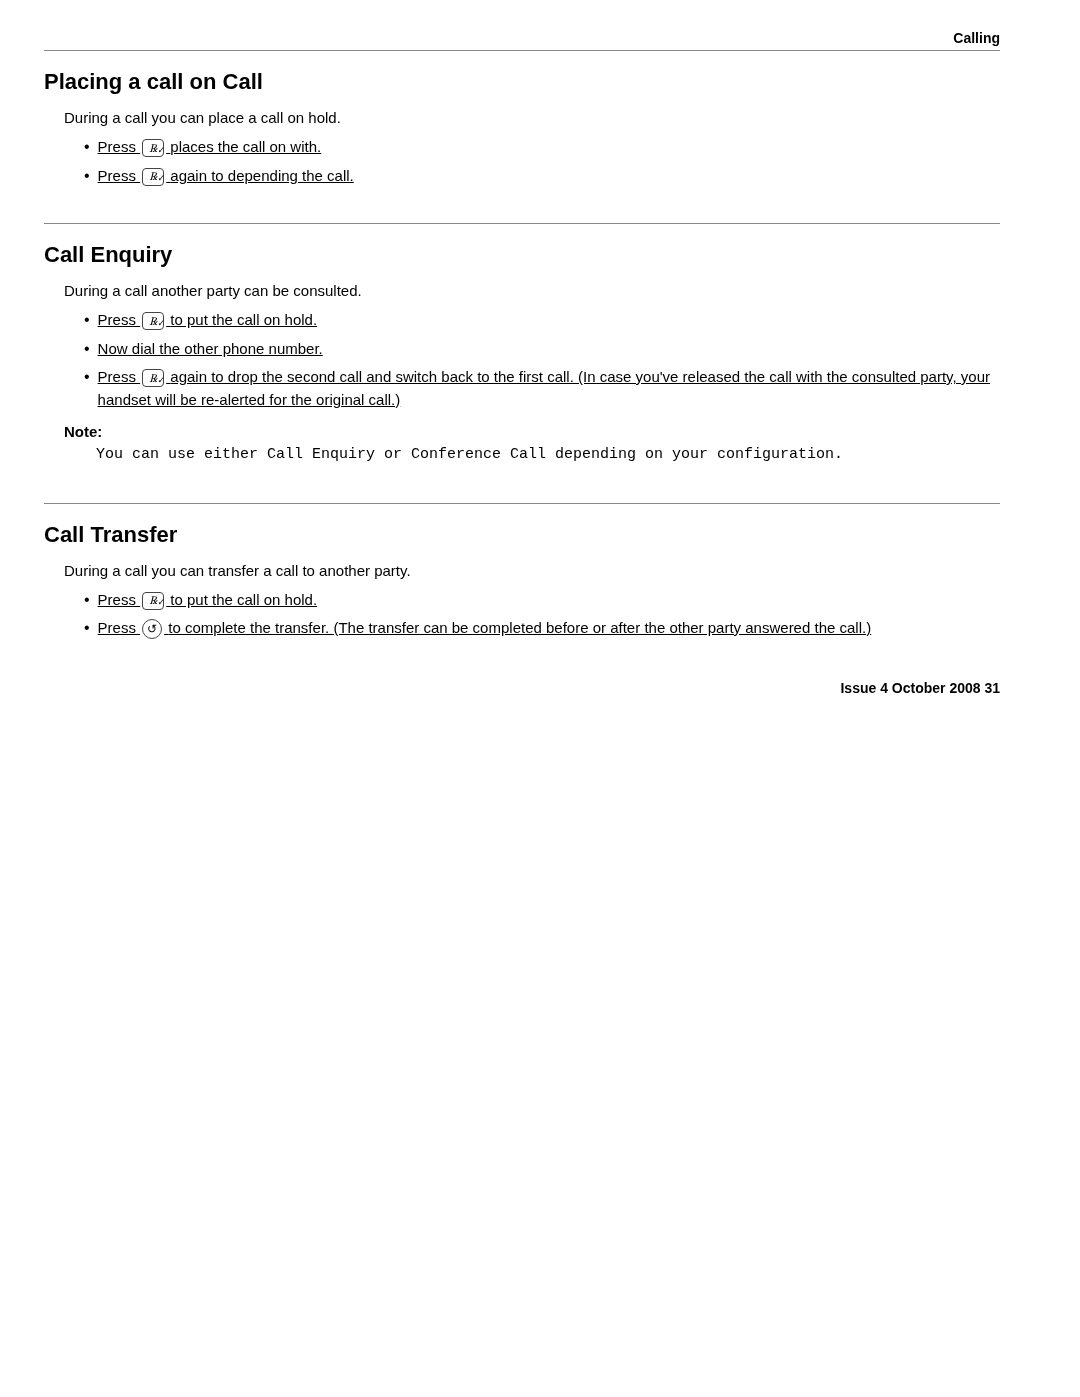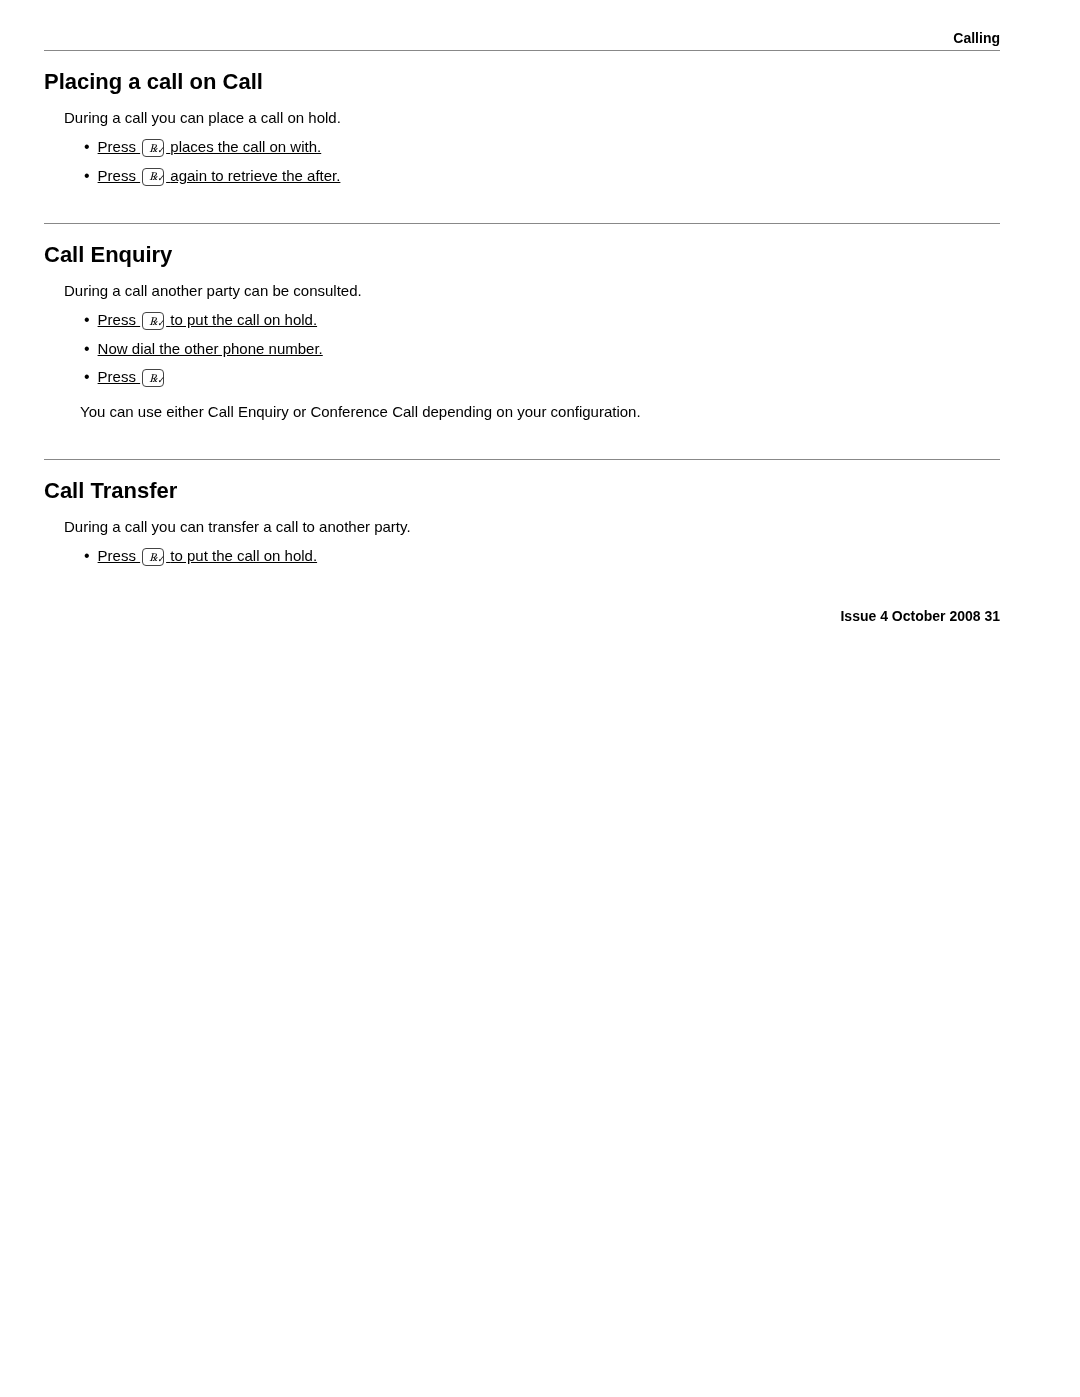--- a/index.html
+++ b/index.html
@@ -126,23 +126,24 @@
       margin-bottom: 6px;
     }
 
     .note-label {
       font-weight: bold;
       font-size: 15px;
       margin-bottom: 4px;
     }
 
     .note-content {
-      margin-left: 16px;
+      margin-left: 32px;
       font-size: 15px;
       line-height: 1.5;
+      font-family: Liberation Mono, monospace;
     }
 
     .bottom-footer {
       position: absolute;
       bottom: 40px;
       right: 80px;
       font-weight: bold;
       font-size: 14px;
     }
   </style>
@@ -162,21 +163,21 @@
         <span class="line-text">
           <span>Press </span>
           <span class="r-icon">℞<span class="checkmark">✓</span></span>
           <span>places the call on with.</span>
         </span>
       </li>
       <li>
         <span class="line-text">
           <span>Press </span>
           <span class="r-icon">℞<span class="checkmark">✓</span></span>
-          <span>again to retrieve the after.</span>
+          <span>again to depending the call.</span>
         </span>
       </li>
     </ul>
   </div>
 
   <div class="section">
     <hr class="section-divider">
     <div class="section-title">Call Enquiry</div>
     <div class="section-intro">During a call another party can be consulted.</div>
     <ul class="bullet-list">
@@ -187,38 +188,47 @@
           <span>to put the call on hold.</span>
         </span>
       </li>
       <li>
         <span class="line-text">Now dial the other phone number.</span>
       </li>
       <li>
         <span class="line-text">
           <span>Press </span>
           <span class="r-icon">℞<span class="checkmark">✓</span></span>
+          <span>again to drop the second call and switch back to the first call. (In case you've released the call with the consulted party, your handset will be re-alerted for the original call.)</span>
         </span>
       </li>
     </ul>
     <div class="note-block">
+      <div class="note-label">Note:</div>
       <div class="note-content">You can use either Call Enquiry or Conference Call depending on your configuration.</div>
     </div>
   </div>
 
   <div class="section">
     <hr class="section-divider">
     <div class="section-title">Call Transfer</div>
     <div class="section-intro">During a call you can transfer a call to another party.</div>
     <ul class="bullet-list">
       <li>
         <span class="line-text">
           <span>Press </span>
           <span class="r-icon">℞<span class="checkmark">✓</span></span>
           <span>to put the call on hold.</span>
         </span>
       </li>
+      <li>
+        <span class="line-text">
+          <span>Press </span>
+          <span class="transfer-icon">↺</span>
+          <span>to complete the transfer. (The transfer can be completed before or after the other party answered the call.)</span>
+        </span>
+      </li>
     </ul>
   </div>
 
   <div class="bottom-footer">Issue 4   October 2008   31</div>
 
 </div>
 
 </body></html>

